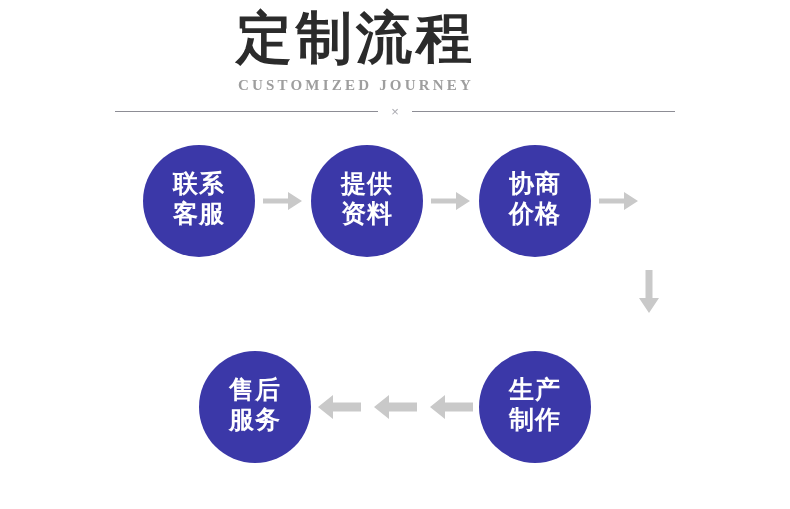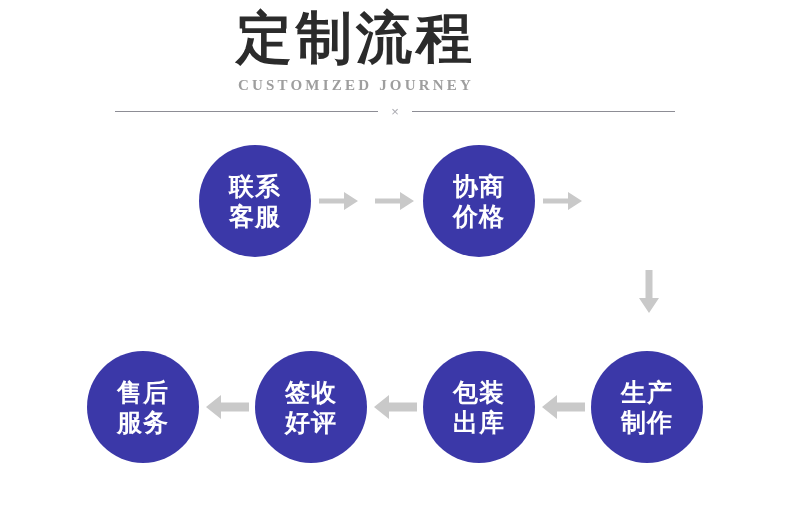--- a/index.html
+++ b/index.html
@@ -87,21 +87,21 @@
     flex: 0 0 auto;
     width: 112px;
     height: 112px;
     border-radius: 50%;
     background: #3b38a8;
     color: #ffffff;
     display: flex;
     flex-direction: column;
     align-items: center;
     justify-content: center;
-    font-family: Liberation Sans, sans-serif;
+    font-family: Liberation Mono, monospace;
     font-weight: 700;
     font-size: 25px;
     line-height: 30px;
     letter-spacing: 1px;
     text-align: center;
     box-sizing: border-box;
   }
   .node .node-line { display: block; }
 
   
@@ -148,20 +148,24 @@
     <span class="node-line">联系</span>
     <span class="node-line">客服</span>
   </div>
 
   <div class="arrow-h">
     <svg width="40" height="20" viewBox="0 0 40 20" aria-hidden="true">
       <path d="M0 7.5 H25 V1 L39 10 L25 19 V12.5 H0 Z" fill="#c9c9c9"></path>
     </svg>
   </div>
 
+  <div class="node">
+    <span class="node-line">提供</span>
+    <span class="node-line">资料</span>
+  </div>
 
   <div class="arrow-h">
     <svg width="40" height="20" viewBox="0 0 40 20" aria-hidden="true">
       <path d="M0 7.5 H25 V1 L39 10 L25 19 V12.5 H0 Z" fill="#c9c9c9"></path>
     </svg>
   </div>
 
   <div class="node">
     <span class="node-line">协商</span>
     <span class="node-line">价格</span>
@@ -188,35 +192,27 @@
     <span class="node-line">售后</span>
     <span class="node-line">服务</span>
   </div>
 
   <div class="arrow-h">
     <svg width="44" height="26" viewBox="0 0 44 26" aria-hidden="true">
       <path d="M44 8.5 H16 V1 L1 13 L16 25 V17.5 H44 Z" fill="#c9c9c9"></path>
     </svg>
   </div>
 
-  <div class="node">
-    <span class="node-line">签收</span>
-    <span class="node-line">好评</span>
-  </div>
 
   <div class="arrow-h">
     <svg width="44" height="26" viewBox="0 0 44 26" aria-hidden="true">
       <path d="M44 8.5 H16 V1 L1 13 L16 25 V17.5 H44 Z" fill="#c9c9c9"></path>
     </svg>
   </div>
 
-  <div class="node">
-    <span class="node-line">包装</span>
-    <span class="node-line">出库</span>
-  </div>
 
   <div class="arrow-h">
     <svg width="44" height="26" viewBox="0 0 44 26" aria-hidden="true">
       <path d="M44 8.5 H16 V1 L1 13 L16 25 V17.5 H44 Z" fill="#c9c9c9"></path>
     </svg>
   </div>
 
   <div class="node">
     <span class="node-line">生产</span>
     <span class="node-line">制作</span>

